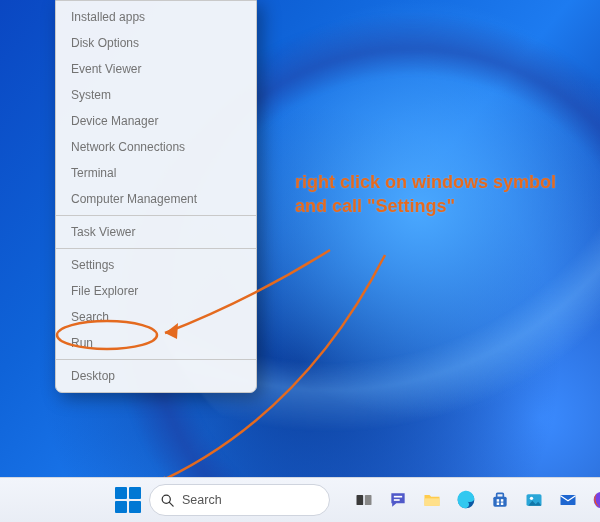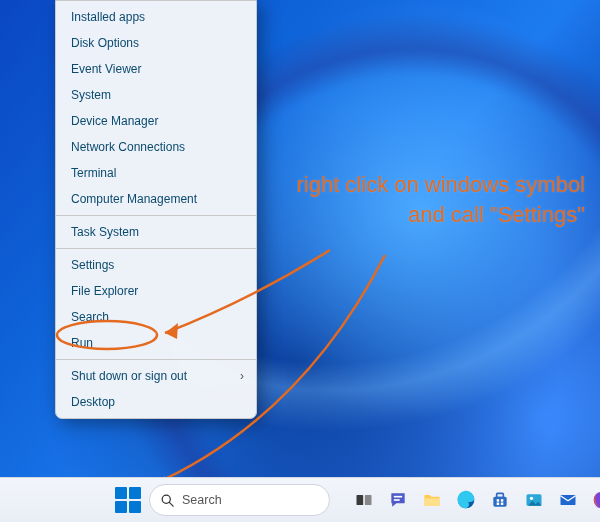--- a/index.html
+++ b/index.html
@@ -15,26 +15,26 @@
   .desktop::before{width:700px;height:700px;left:120px;top:-180px;
     background:radial-gradient(circle at 30% 30%, rgba(255,255,255,0) 48%, rgba(120,190,255,.35) 52%, rgba(120,190,255,0) 58%);
     filter:blur(1px);}
   .desktop::after{width:620px;height:620px;left:40px;top:-60px;
     background:radial-gradient(circle at 60% 60%, rgba(255,255,255,0) 45%, rgba(30,60,160,.55) 50%, rgba(30,60,160,0) 57%);
     filter:blur(2px);}
   
   .ctx{position:absolute;left:55px;top:0;width:200px;background:rgba(245,247,250,.97);
     border:1px solid #c9c9c9;border-radius:0 0 7px 7px;box-shadow:5px 5px 18px rgba(0,0,0,.35);
     padding:3px 0;z-index:20;}
-  .ctx .item{padding:5.5px 15px;font-size:12px;color:#0c4a6e;line-height:1.25;position:relative;}
+  .ctx .item{padding:5.5px 15px;font-size:12px;color:#737373;line-height:1.25;position:relative;}
   .ctx .sep{height:1px;background:#c9c9c9;margin:3px 0;}
   .ctx .sub::after{content:"›";position:absolute;right:12px;color:#555;}
   
-  .anno-text{position:absolute;left:295px;top:170px;width:290px;color:#e46a1f;font-weight:400;
-    font-size:22px;line-height:1.35;text-align:right;text-shadow:0 0 2px rgba(255,255,255,.25);z-index:25;}
+  .anno-text{position:absolute;left:295px;top:170px;width:290px;color:#e46a1f;font-weight:700;
+    font-size:18px;line-height:1.35;text-align:left;text-shadow:0 0 2px rgba(255,255,255,.25);z-index:25;}
   .anno-svg{position:absolute;left:0;top:0;z-index:22;pointer-events:none;}
   
   .taskbar{position:absolute;left:0;bottom:0;width:100%;height:44px;
     background:linear-gradient(#f2f5fb,#e9edf5);border-top:1px solid #d3d8e2;z-index:30;
     display:flex;align-items:center;}
   .taskbar .center{display:flex;align-items:center;gap:8px;margin-left:115px;}
   .win-btn{width:26px;height:26px;display:grid;grid-template-columns:1fr 1fr;grid-template-rows:1fr 1fr;gap:2px;cursor:pointer;}
   .win-btn span{background:#0078d4;border-radius:1px;}
   .search{display:flex;align-items:center;gap:7px;background:#fff;border:1px solid #cfd4de;border-radius:18px;
     height:30px;padding:0 14px 0 10px;width:155px;cursor:text;}
@@ -52,28 +52,27 @@
   <div class="ctx">
     <div class="item">Installed apps</div>
     <div class="item">Disk Options</div>
     <div class="item">Event Viewer</div>
     <div class="item">System</div>
     <div class="item">Device Manager</div>
     <div class="item">Network Connections</div>
     <div class="item">Terminal</div>
     <div class="item">Computer Management</div>
     <div class="sep"></div>
-    <div class="item">Task System</div>
+    <div class="item">Task Viewer</div>
     <div class="sep"></div>
     <div class="item">Settings</div>
     <div class="item">File Explorer</div>
     <div class="item">Search</div>
     <div class="item">Run</div>
     <div class="sep"></div>
-    <div class="item sub">Shut down or sign out</div>
     <div class="item">Desktop</div>
   </div>
 
   <div class="anno-text">right click on windows symbol and call "Settings"</div>
 
   <svg class="anno-svg" width="600" height="522">
 
     <ellipse cx="107" cy="335" rx="50" ry="14" fill="none" stroke="#e46a1f" stroke-width="2.5"></ellipse>
 
     <ellipse cx="128" cy="499" rx="20" ry="16" fill="none" stroke="#e46a1f" stroke-width="2.5"></ellipse>

